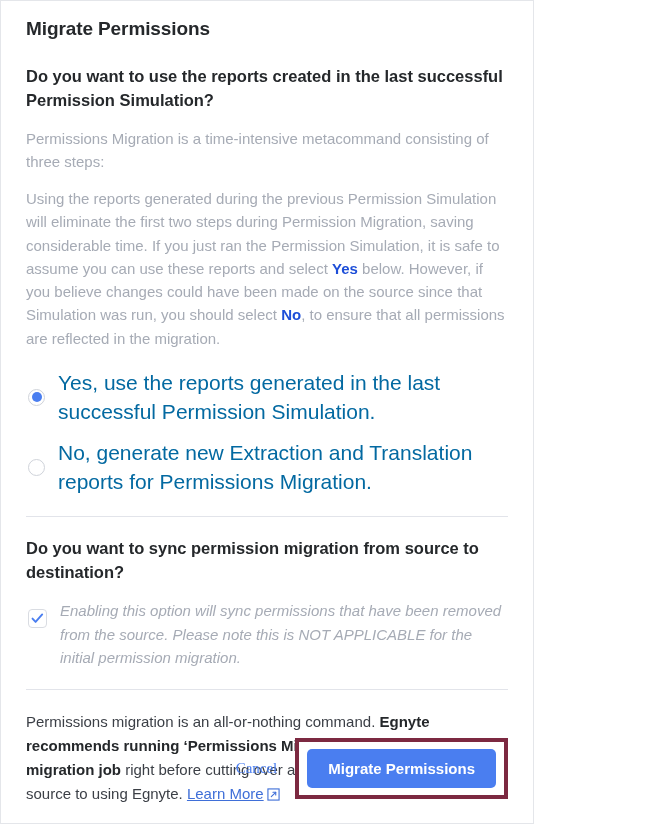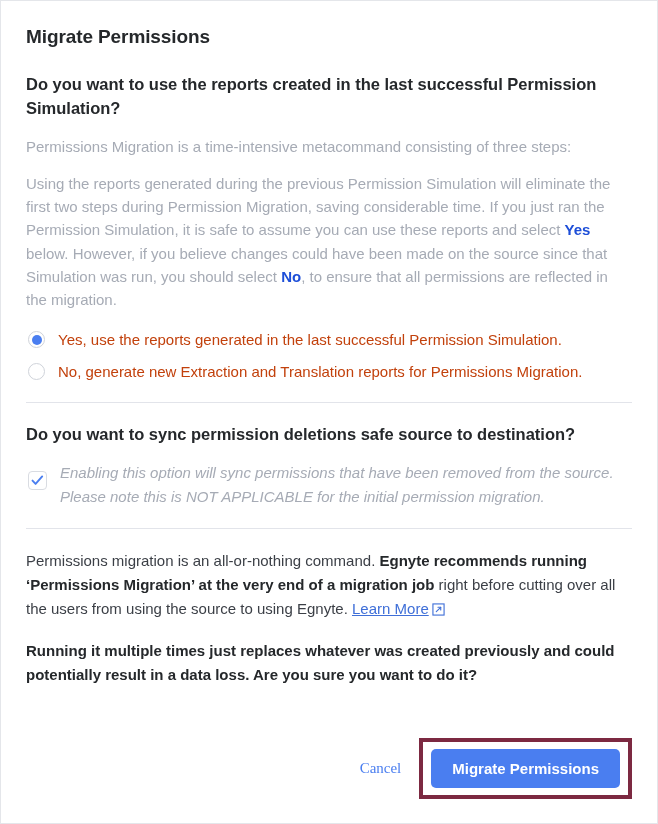--- a/index.html
+++ b/index.html
@@ -10,25 +10,25 @@
   body {
     width: 658px;
     height: 824px;
     font-family: "Liberation Sans", sans-serif;
     -webkit-font-smoothing: antialiased;
     overflow: hidden;
   }
   .dialog {
     position: relative;
     box-sizing: border-box;
-    width: 658px;
+    width: 534px;
     height: 824px;
     background: #ffffff;
     border: 1px solid #e4e6ea;
-    padding: 25px 25px 0 25px;
+    padding: 17px 25px 0 25px;
   }
 
   .title {
     font-size: 19px;
     font-weight: bold;
     color: #25282b;
     letter-spacing: -0.1px;
     margin: 0 0 24px 0;
     line-height: 1.2;
   }
@@ -86,22 +86,22 @@
   .radio.checked::after {
     content: "";
     position: absolute;
     left: 50%; top: 50%;
     width: 10px; height: 10px;
     margin: -5px 0 0 -5px;
     border-radius: 50%;
     background: #4a7ef0;
   }
   .radio-label {
-    font-size: 15px;
-    color: #c2410c;
+    font-size: 21px;
+    color: #0369a1;
     line-height: 1.4;
   }
 
   .divider {
     height: 1px;
     background: #e2e4ea;
     border: 0;
     margin: 20px 0 20px 0;
   }
 
@@ -207,21 +207,21 @@
       <span class="radio-label">Yes, use the reports generated in the last successful Permission Simulation.</span>
     </label>
     <label class="radio-row">
       <span class="radio"></span>
       <span class="radio-label">No, generate new Extraction and Translation reports for Permissions Migration.</span>
     </label>
   </div>
 
   <hr class="divider">
 
-  <h2 class="q-heading">Do you want to sync permission deletions safe source to destination?</h2>
+  <h2 class="q-heading">Do you want to sync permission migration from source to destination?</h2>
 
   <label class="check-row">
     <span class="checkbox">
       <svg width="13" height="13" viewBox="0 0 13 13">
         <path d="M1.5 6.6 L4.6 9.9 L11.2 2.4" fill="none" stroke="#4a7ef0" stroke-width="1.9" stroke-linecap="round" stroke-linejoin="round"></path>
       </svg>
     </span>
     <span class="check-text">Enabling this option will sync permissions that have been removed from the source. Please note this is NOT APPLICABLE for the initial permission migration.</span>
   </label>
 

